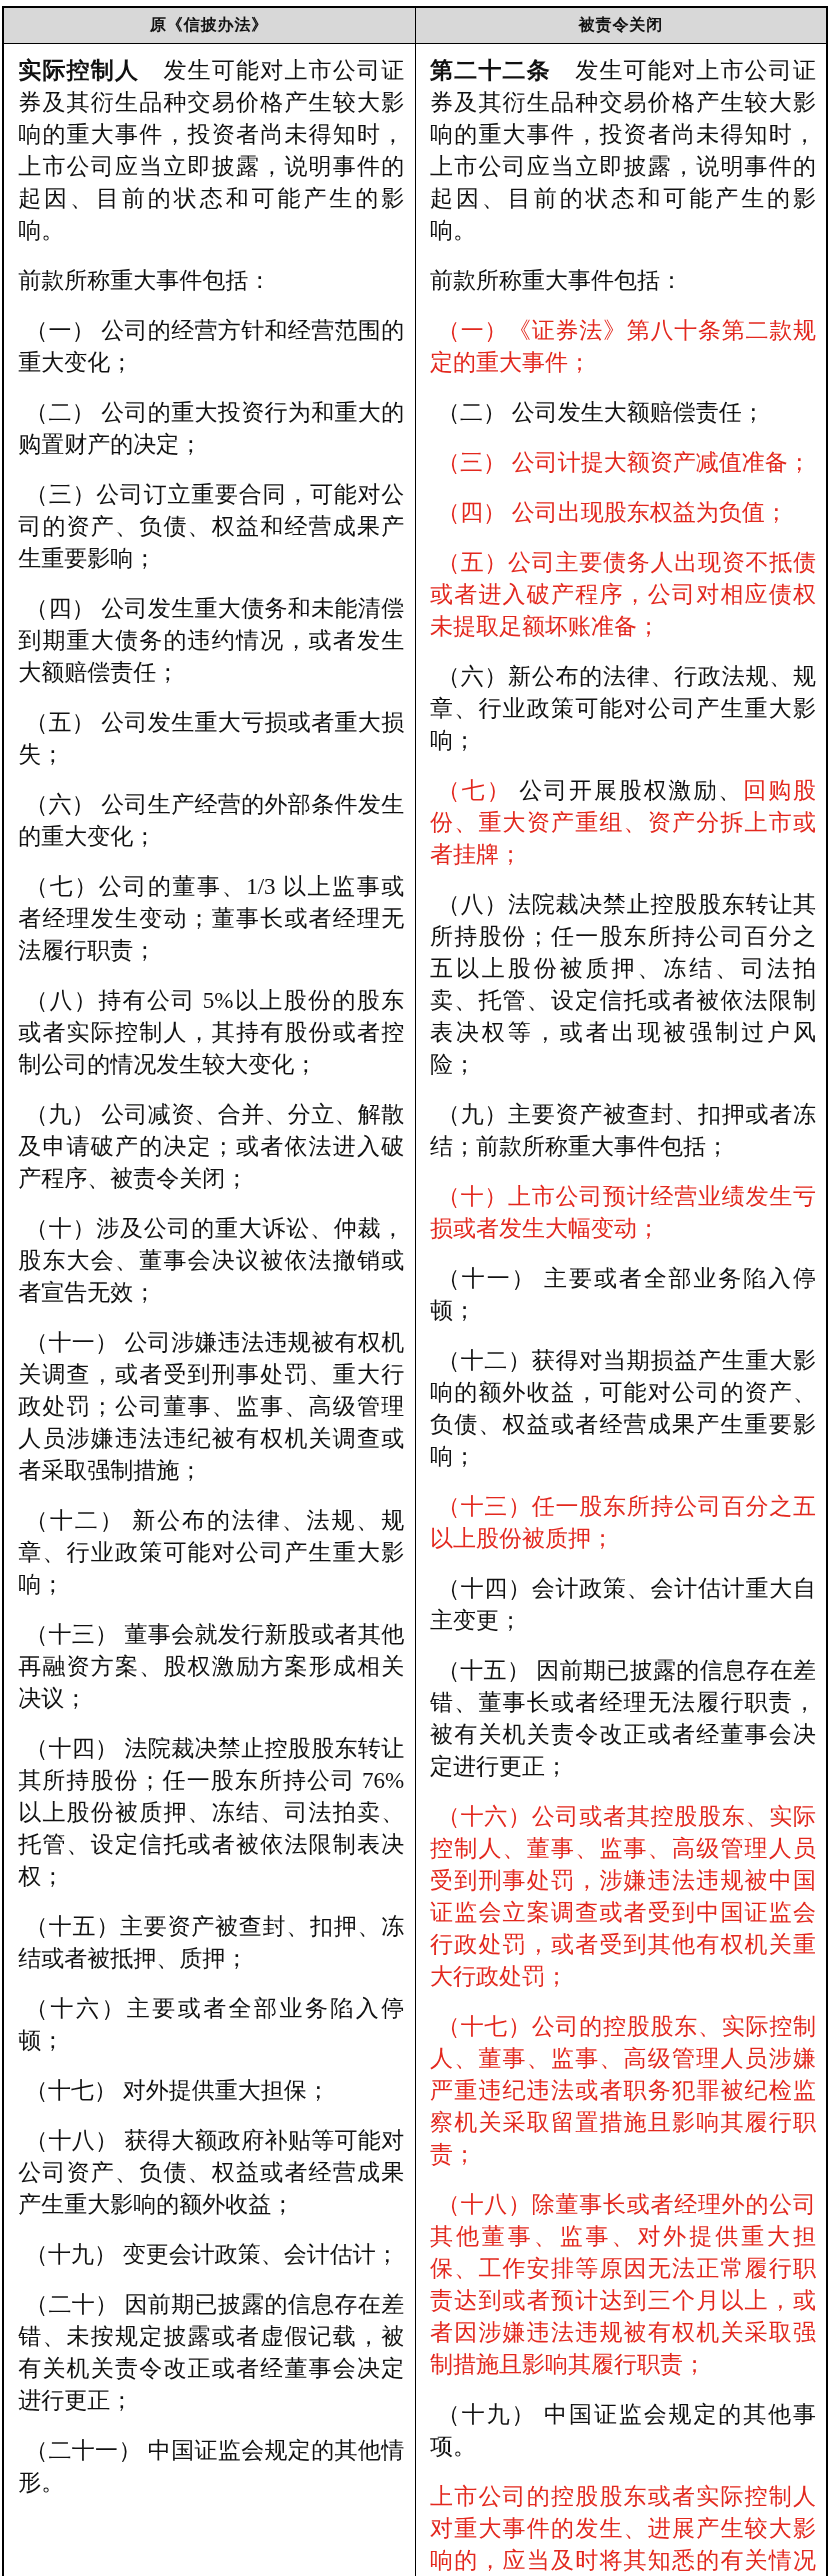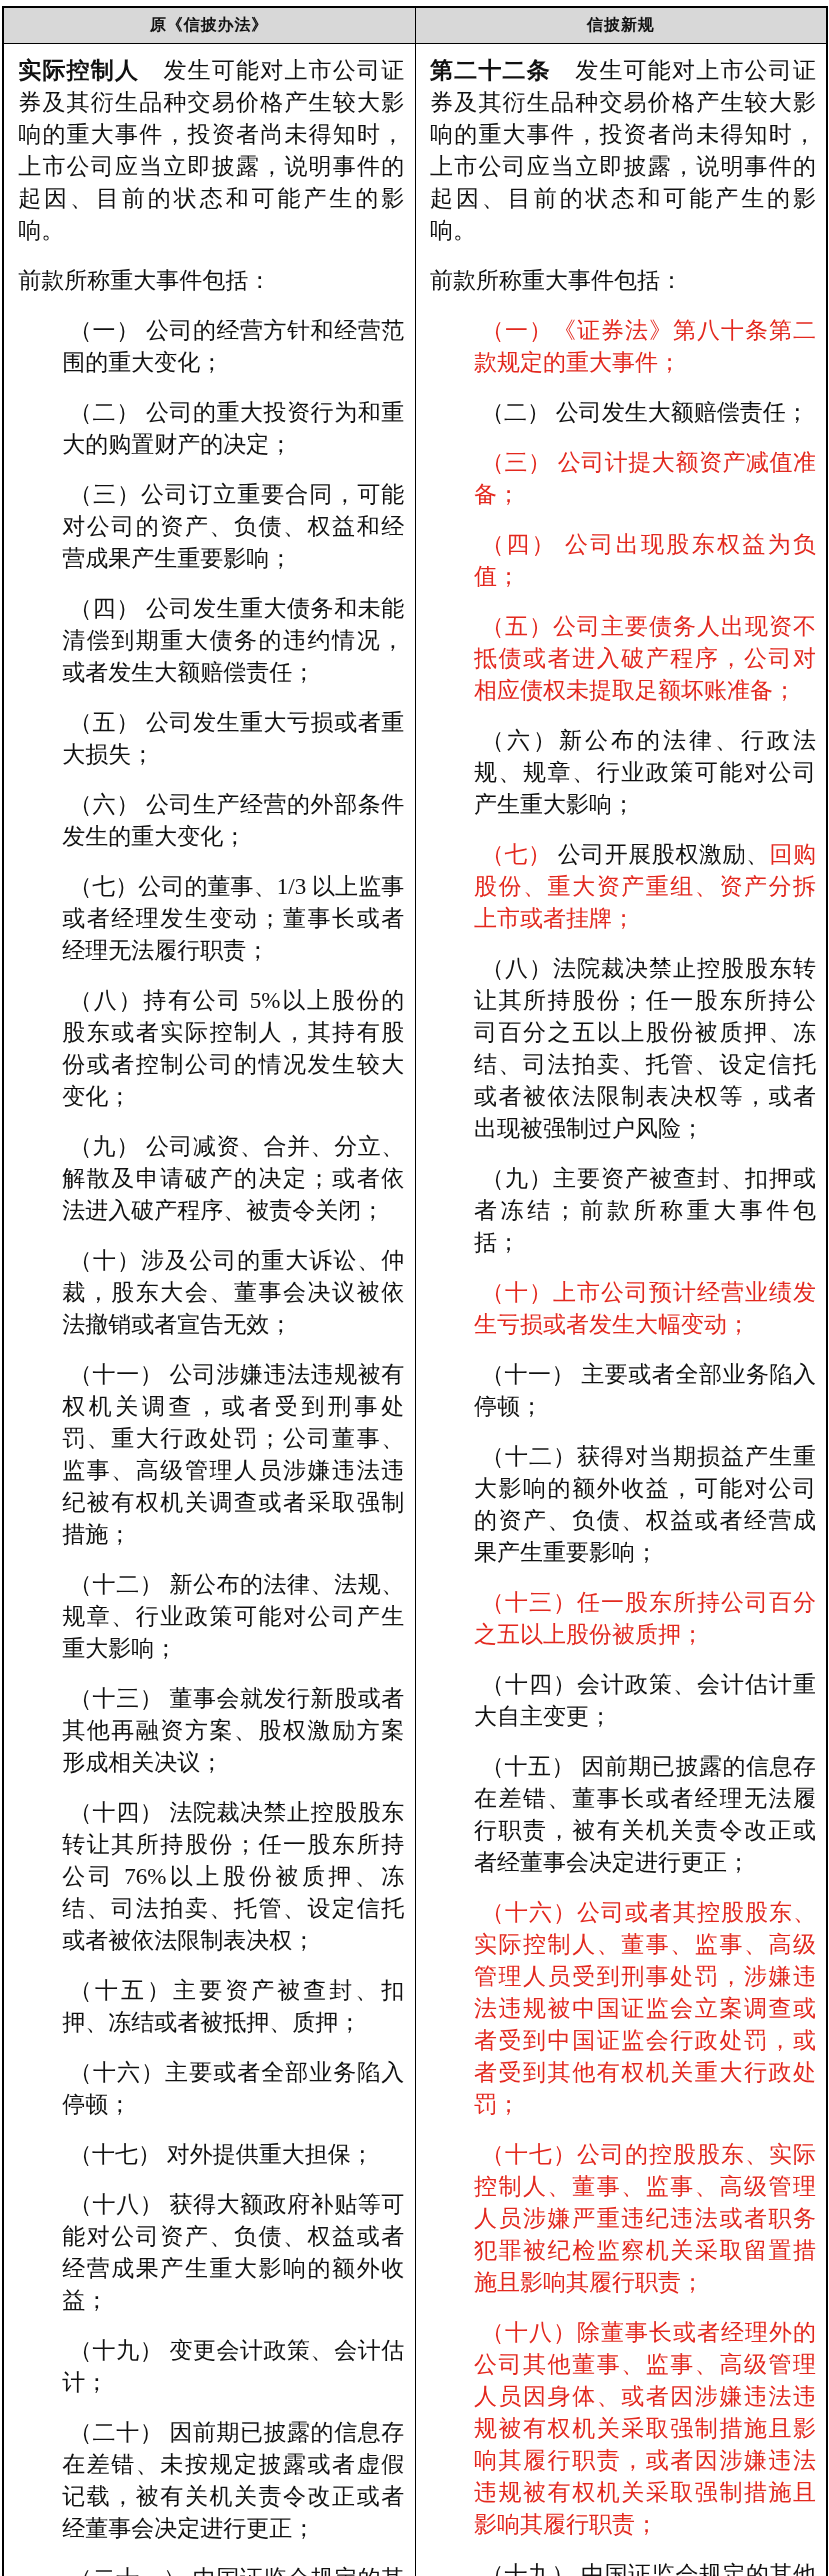--- a/index.html
+++ b/index.html
@@ -48,34 +48,33 @@
     text-align: justify;
   }
   td.cell p {
     margin: 0 0 18px 0;
   }
   td.cell p:last-child {
     margin-bottom: 0;
   }
   td.cell p.item {
     text-indent: 0.3em;
-    margin-left: 44px;
   }
   .red { color: var(--red); }
   .bold { font-weight: bold; }
 </style>
 </head>
 <body>
 
 <div class="doc">
   <table class="cmp">
     <thead>
       <tr>
         <th>原《信披办法》</th>
-        <th>信披新规</th>
+        <th>被责令关闭</th>
       </tr>
     </thead>
     <tbody>
 
     <tr>
           <td class="cell">
             <p><span class="bold">实际控制人</span><span>　发生可能对上市公司证券及其衍生品种交易价格产生较大影响的重大事件，投资者尚未得知时，上市公司应当立即披露，说明事件的起因、目前的状态和可能产生的影响。</span></p>
             <p><span>前款所称重大事件包括：</span></p>
             <p class="item"><span>（一） 公司的经营方针和经营范围的重大变化；</span></p>
             <p class="item"><span>（二） 公司的重大投资行为和重大的购置财产的决定；</span></p>
@@ -112,21 +111,21 @@
             <p class="item"><span>（八）法院裁决禁止控股股东转让其所持股份；任一股东所持公司百分之五以上股份被质押、冻结、司法拍卖、托管、设定信托或者被依法限制表决权等，或者出现被强制过户风险；</span></p>
             <p class="item"><span>（九）主要资产被查封、扣押或者冻结；前款所称重大事件包括；</span></p>
             <p class="item"><span class="red">（十）上市公司预计经营业绩发生亏损或者发生大幅变动；</span></p>
             <p class="item"><span>（十一） 主要或者全部业务陷入停顿；</span></p>
             <p class="item"><span>（十二）获得对当期损益产生重大影响的额外收益，可能对公司的资产、负债、权益或者经营成果产生重要影响；</span></p>
             <p class="item"><span class="red">（十三）任一股东所持公司百分之五以上股份被质押；</span></p>
             <p class="item"><span>（十四）会计政策、会计估计重大自主变更；</span></p>
             <p class="item"><span>（十五） 因前期已披露的信息存在差错、董事长或者经理无法履行职责，被有关机关责令改正或者经董事会决定进行更正；</span></p>
             <p class="item"><span class="red">（十六）公司或者其控股股东、实际控制人、董事、监事、高级管理人员受到刑事处罚，涉嫌违法违规被中国证监会立案调查或者受到中国证监会行政处罚，或者受到其他有权机关重大行政处罚；</span></p>
             <p class="item"><span class="red">（十七）公司的控股股东、实际控制人、董事、监事、高级管理人员涉嫌严重违纪违法或者职务犯罪被纪检监察机关采取留置措施且影响其履行职责；</span></p>
-            <p class="item"><span class="red">（十八）除董事长或者经理外的公司其他董事、监事、高级管理人员因身体、或者因涉嫌违法违规被有权机关采取强制措施且影响其履行职责，或者因涉嫌违法违规被有权机关采取强制措施且影响其履行职责；</span></p>
+            <p class="item"><span class="red">（十八）除董事长或者经理外的公司其他董事、监事、对外提供重大担保、工作安排等原因无法正常履行职责达到或者预计达到三个月以上，或者因涉嫌违法违规被有权机关采取强制措施且影响其履行职责；</span></p>
             <p class="item"><span>（十九） 中国证监会规定的其他事项。</span></p>
             <p><span class="red">上市公司的控股股东或者实际控制人对重大事件的发生、进展产生较大影响的，应当及时将其知悉的有关情况书面告知上市公司，并配合上市公司履行信息披露义务。</span></p>
           </td>
         </tr>
       </tbody>
   </table>
 </div>
 
 
 </body></html>

